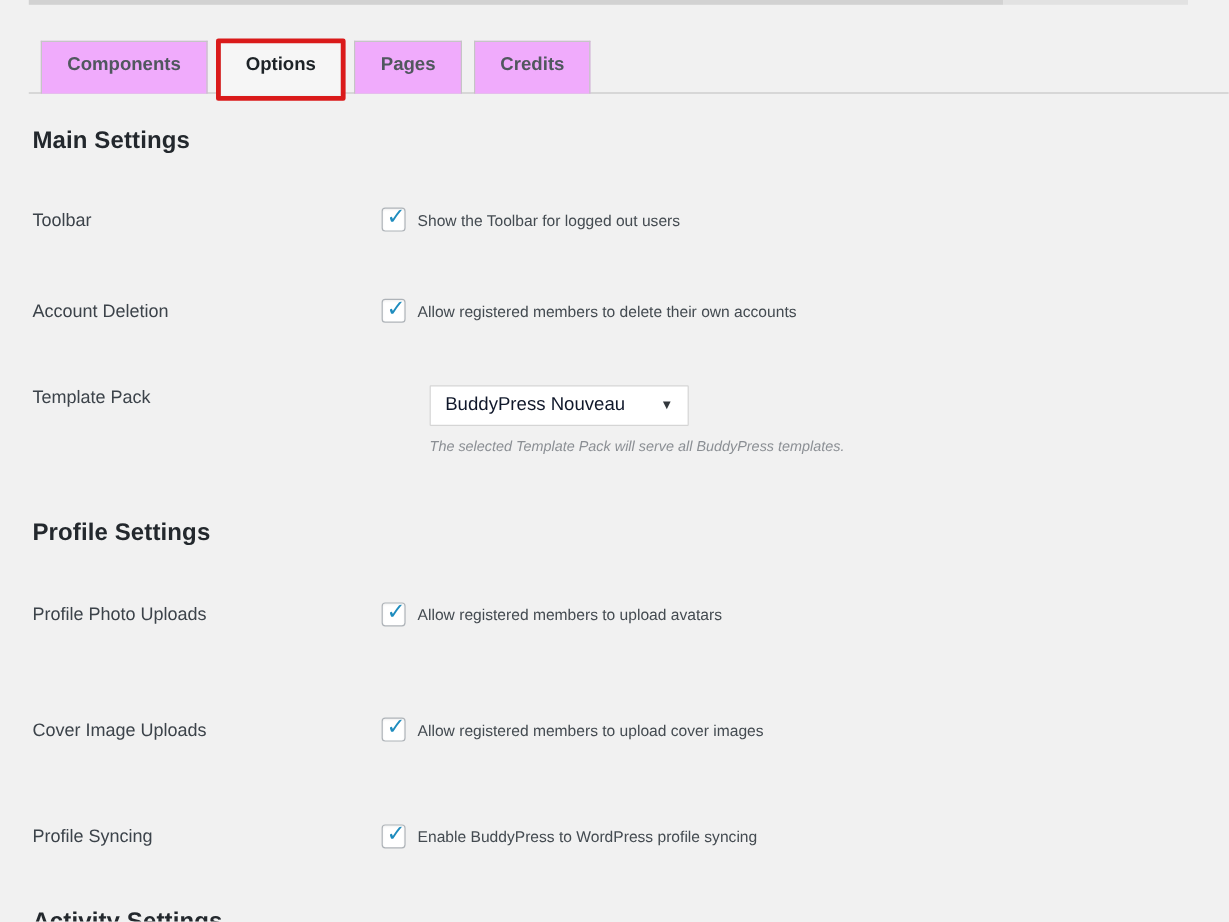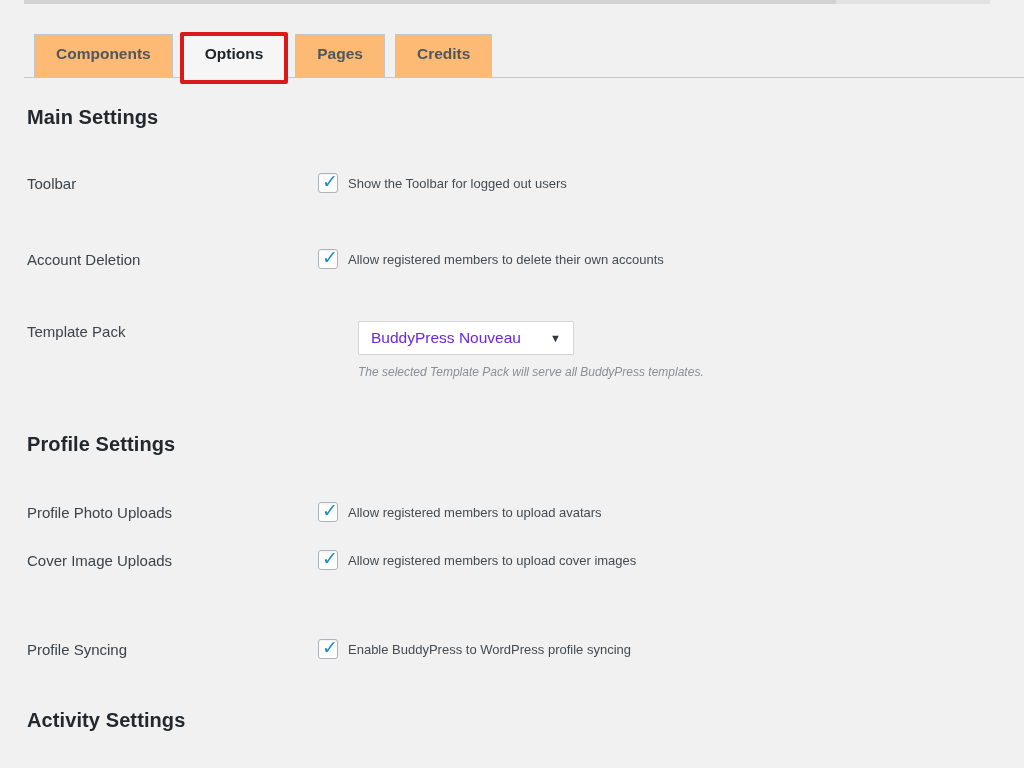--- a/index.html
+++ b/index.html
@@ -22,21 +22,21 @@
     padding-left: 10px;
     border-bottom: 1px solid #c6c6c6;
     height: 45px;
     position: relative;
   }
   .nav-tab {
     display: inline-block;
     position: relative;
     margin-right: 10px;
     padding: 10px 21px 11px;
-    background: #fdba74;
+    background: #f0abfc;
     border: 1px solid #c5c5c5;
     border-bottom: none;
     font-size: 15.5px;
     font-weight: 600;
     color: #50575e;
     cursor: pointer;
     top: 1px;
     height: 44px;
   }
   .nav-tab.active {
@@ -62,21 +62,21 @@
   }
   .h-main     { margin-top: 28px; }
   .h-profile  { margin-top: 54px; }
   .h-activity { margin-top: 50px; }
 
   .form-row { display: flex; align-items: flex-start; }
   .row-toolbar   { margin-top: 44px; }
   .row-account   { margin-top: 56px; }
   .row-template  { margin-top: 52px; gap: 40px; }
   .row-avatar    { margin-top: 46px; }
-  .row-cover     { margin-top: 28px; }
+  .row-cover     { margin-top: 76px; }
   .row-sync      { margin-top: 69px; }
 
   .row-label {
     flex: 0 0 291px;
     font-size: 15px;
     color: #3c434a;
     padding-top: 2px;
   }
   .row-control { flex: 1; }
 
@@ -114,21 +114,21 @@
     align-items: center;
     background: #fff;
     border: 1px solid #d5d5d5;
     border-radius: 1px;
     height: 34px;
     min-width: 216px;
     padding: 0 12px;
     cursor: pointer;
     justify-content: space-between;
   }
-  .select-value { font-size: 15.5px; color: #6d28d9; text-align: right; }
+  .select-value { font-size: 15.5px; color: #0f172a; text-align: right; }
   .select-caret { font-size: 11px; color: #32373c; margin-left: 14px; }
 
   .field-note {
     margin-top: 10px;
     font-size: 12px;
     font-style: italic;
     color: #8b8f94;
   }
 </style>
 </head>

